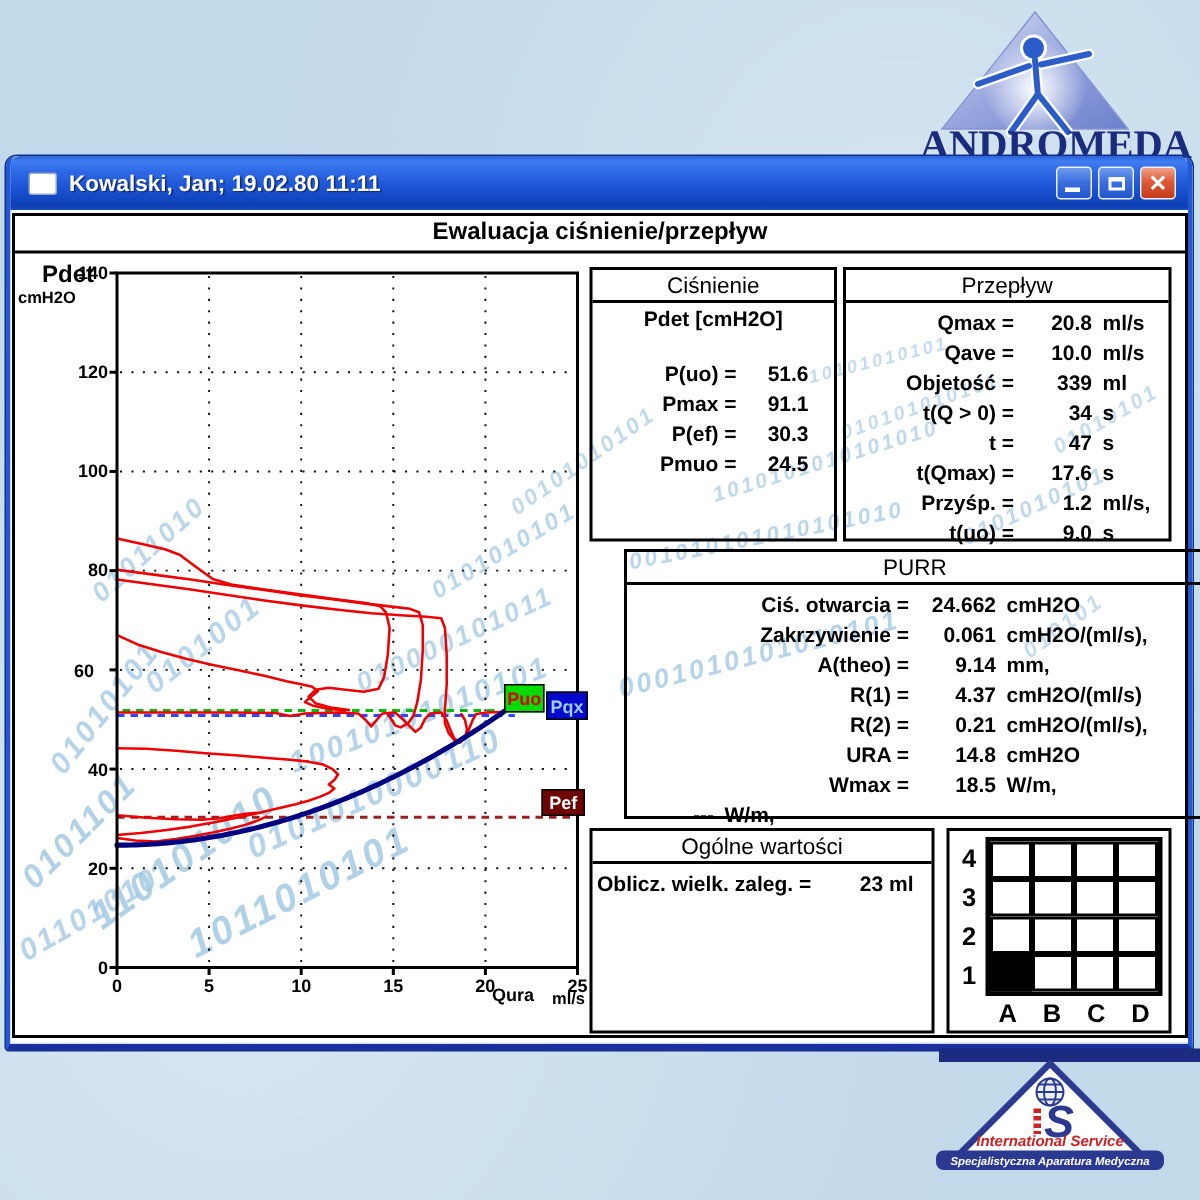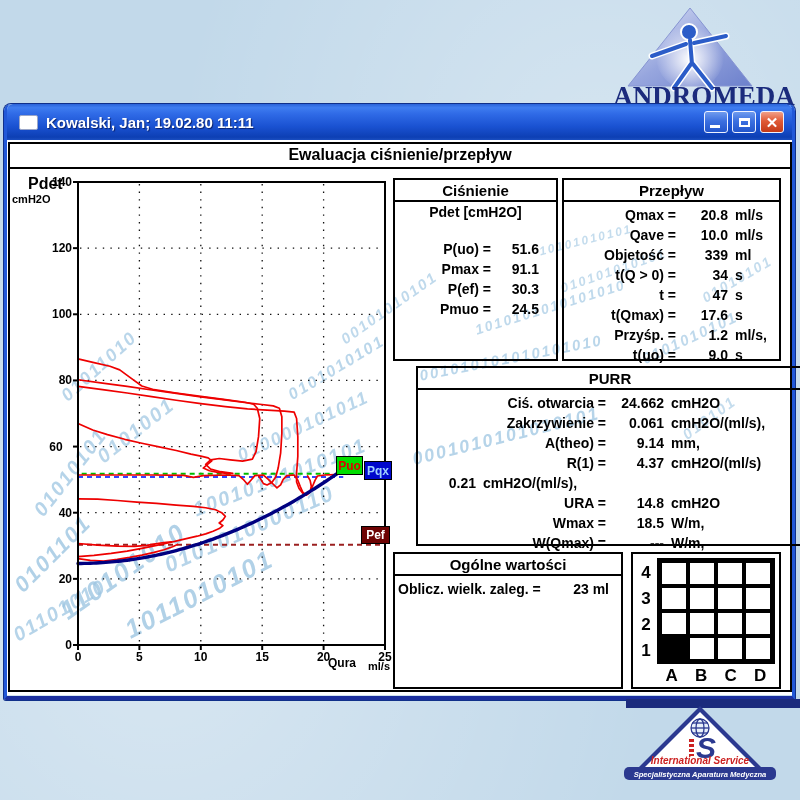--- a/index.html
+++ b/index.html
@@ -37,21 +37,21 @@
   .wm{position:absolute;font-weight:bold;font-style:italic;letter-spacing:2px;white-space:nowrap;}
   
   #chart-svg{position:absolute;left:8px;top:170px;}
   .axis-lab{position:absolute;font-weight:bold;color:#000;}
   .tick{position:absolute;font-size:12px;font-weight:bold;color:#000;}
   .marker{position:absolute;border:1px solid #000;font-size:12px;font-weight:bold;
           display:flex;align-items:center;justify-content:center;line-height:1;}
   
   .panel{position:absolute;border:2px solid #000;background:transparent;}
   .panel-h{height:22px;border-bottom:2px solid #000;display:flex;align-items:center;justify-content:center;
-           font-size:15px;font-weight:bold;}
+           font-size:15px;font-weight:normal;}
   .rows{padding-top:3px;}
   .prow{display:flex;font-size:14px;font-weight:bold;line-height:20px;}
   .prow .lab{text-align:right;}
   .prow .val{text-align:right;}
   .prow .unit{text-align:left;padding-left:7px;white-space:pre;}
   .subtitle{text-align:center;font-size:14px;font-weight:bold;padding-top:2px;}
   
   .nomo-wrap{position:absolute;}
   .nomo-rowlabs{position:absolute;display:flex;flex-direction:column;font-weight:bold;font-size:17px;}
   .nomo-collabs{position:absolute;display:flex;font-weight:bold;font-size:17px;}
@@ -296,35 +296,35 @@
           <span class="lab" style="width: 188px;">A(theo) =</span>
           <span class="val" style="width: 58px; text-align: right;">9.14</span>
           <span class="unit">mm,</span>
         </div>
         <div class="prow">
           <span class="lab" style="width: 188px;">R(1) =</span>
           <span class="val" style="width: 58px;">4.37</span>
           <span class="unit">cmH2O/(ml/s)</span>
         </div>
         <div class="prow">
+          <span class="lab" style="width: 188px;">R(2) =</span>
           <span class="val" style="width: 58px;">0.21</span>
           <span class="unit">cmH2O/(ml/s),</span>
         </div>
         <div class="prow">
           <span class="lab" style="width: 188px;">URA =</span>
           <span class="val" style="width: 58px;">14.8</span>
           <span class="unit">cmH2O</span>
         </div>
         <div class="prow">
           <span class="lab" style="width: 188px; padding-left: 16px;">Wmax =</span>
           <span class="val" style="width: 58px;">18.5</span>
           <span class="unit">W/m,</span>
         </div>
         <div class="prow">
-          <span class="lab" style="width: 188px;">W(Qmax) =</span>
           <span class="val" style="width: 58px;">---</span>
           <span class="unit">W/m,</span>
         </div>
       </div>
   </div>
 
   <div class="panel" style="left:393px;top:552px;width:230px;height:137px;">
     <div class="panel-h">Ogólne wartości</div>
     <div class="rows" id="general-rows">
         <div class="prow" style="justify-content: space-between; padding: 0px 12px 0px 3px;">

